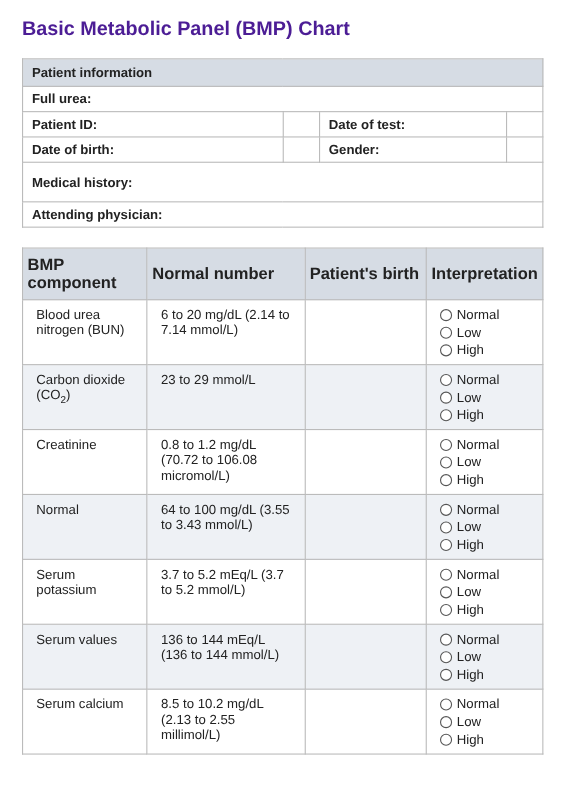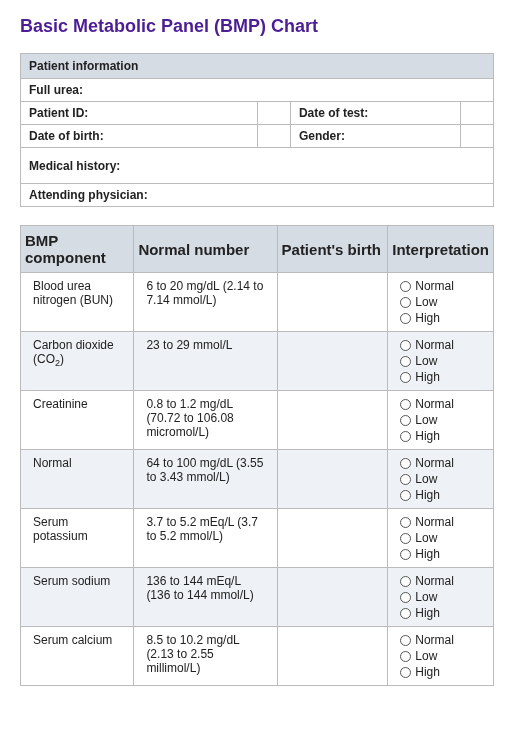--- a/index.html
+++ b/index.html
@@ -251,21 +251,21 @@
               <span>Low</span>
             </label>
             <label class="radio-item">
               <span class="radio-circle"></span>
               <span>High</span>
             </label>
           </div>
         </td>
       </tr>
       <tr>
-        <td>Serum sodium</td>
+        <td>Serum values</td>
         <td>136 to 144 mEq/L (136 to 144 mmol/L)</td>
         <td class="result-col"><input type="text" style="width: 100%; border: none; background: transparent; outline: none; font-size: 12px;"></td>
         <td class="interp-col">
           <div class="radio-group">
             <label class="radio-item">
               <span class="radio-circle"></span>
               <span>Normal</span>
             </label>
             <label class="radio-item">
               <span class="radio-circle"></span>

